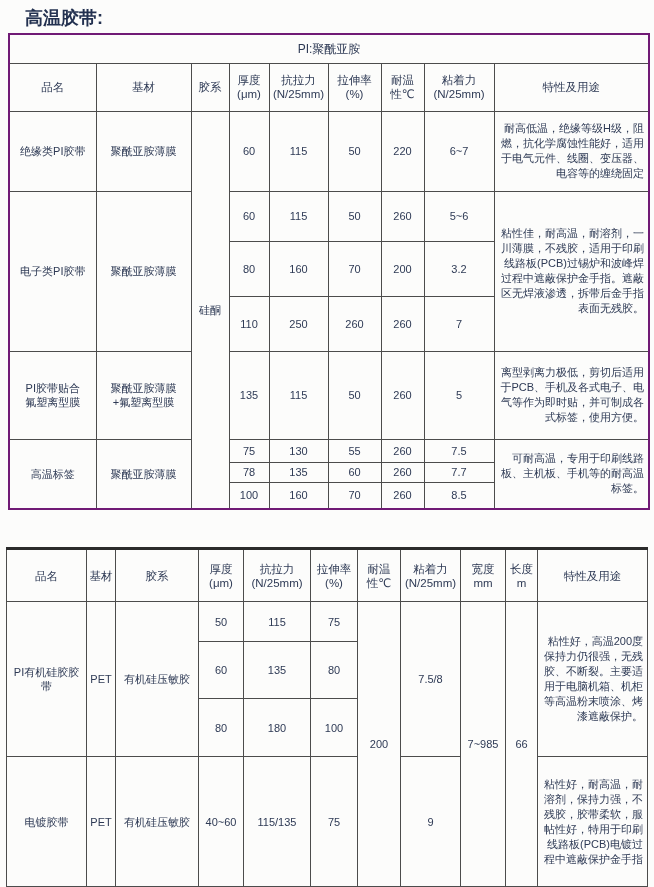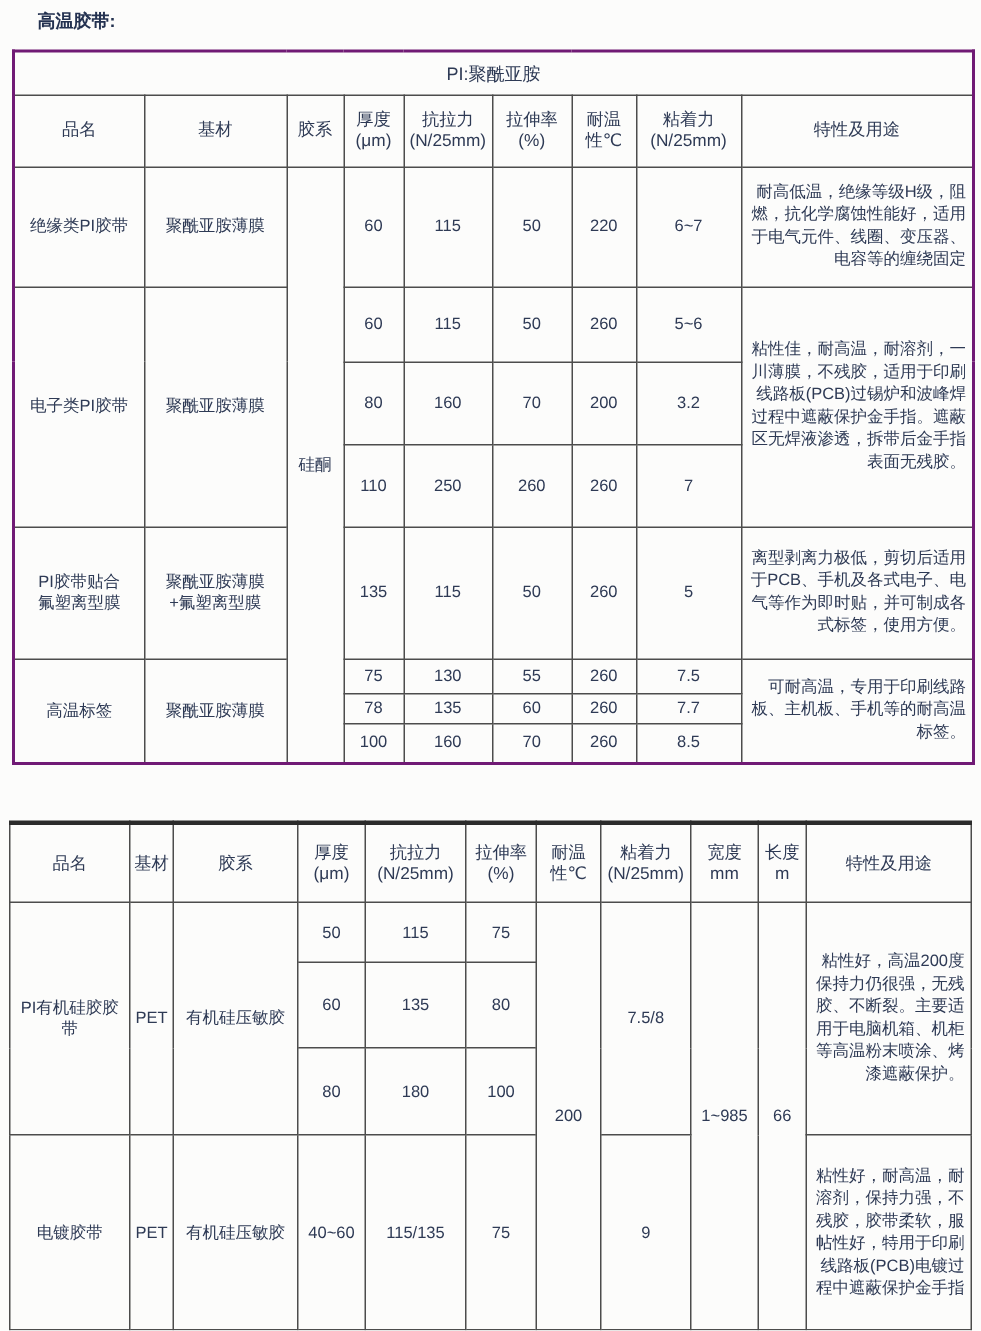--- a/index.html
+++ b/index.html
@@ -1,18 +1,18 @@
 <!DOCTYPE html>
 <html><head>
 <meta charset="utf-8">
 <style>
   html,body{margin:0;padding:0;background:#ffffff;}
   .page{position:relative;width:654px;height:887px;overflow:hidden;background:#fcfcfb;
         font-family:"Liberation Sans","DejaVu Sans",sans-serif;color:#2e3a55;}
-  .doc-title{position:absolute;left:25px;top:6px;font-size:12px;font-weight:bold;color:#233150;z-index:2;}
+  .doc-title{position:absolute;left:25px;top:6px;font-size:18px;font-weight:bold;color:#233150;z-index:2;}
   .wm{position:absolute;color:#b7cdec;z-index:0;white-space:nowrap;user-select:none;}
   .wm1{left:86px;top:304px;font-size:118px;letter-spacing:20px;font-weight:bold;}
   .wm2{left:52px;top:492px;font-size:47px;letter-spacing:5px;}
   table{border-collapse:collapse;table-layout:fixed;position:absolute;z-index:1;background:transparent;}
   .t1{left:8px;top:33px;width:640px;border:2px solid #701a75;}
   .t2{left:6px;top:547px;width:641px;border:1px solid #3d3d3d;border-top:3px solid #2b2b2b;}
   td,th{border:1px solid #4c4c4c;font-weight:normal;text-align:center;vertical-align:middle;
         font-size:11px;padding:1px 2px;white-space:pre-line;line-height:14px;color:#2e3a55;}
   th{font-size:11.5px;}
   .ghead{font-size:12px;}
@@ -173,21 +173,21 @@
     </tr>
     <tr class="r40">
       <td rowspan="3">PI有机硅胶胶带</td>
       <td rowspan="3">PET</td>
       <td rowspan="3">有机硅压敏胶</td>
       <td>50</td>
       <td>115</td>
       <td>75</td>
       <td rowspan="4">200</td>
       <td rowspan="3">7.5/8</td>
-      <td rowspan="4">1~985</td>
+      <td rowspan="4">7~985</td>
       <td rowspan="4">66</td>
       <td class="feat" rowspan="3">粘性好，高温200度保持力仍很强，无残胶、不断裂。主要适用于电脑机箱、机柜等高温粉末喷涂、烤漆遮蔽保护。</td>
     </tr>
     <tr class="r57">
       <td>60</td>
       <td>135</td>
       <td>80</td>
     </tr>
     <tr class="r58">
       <td>80</td>

